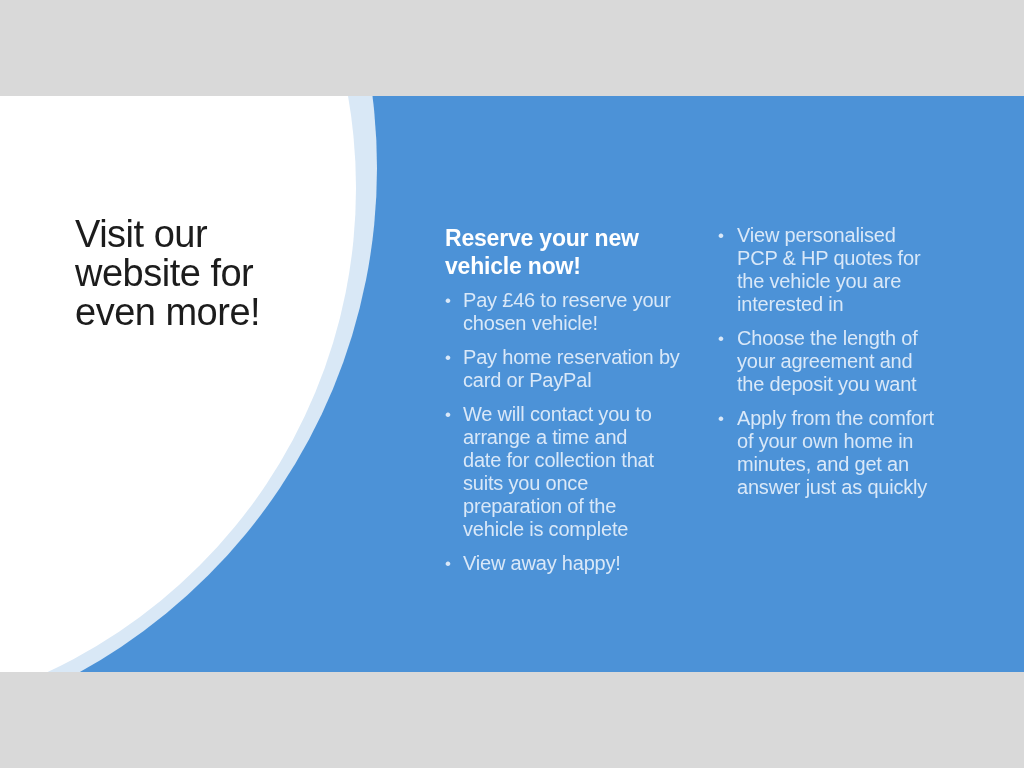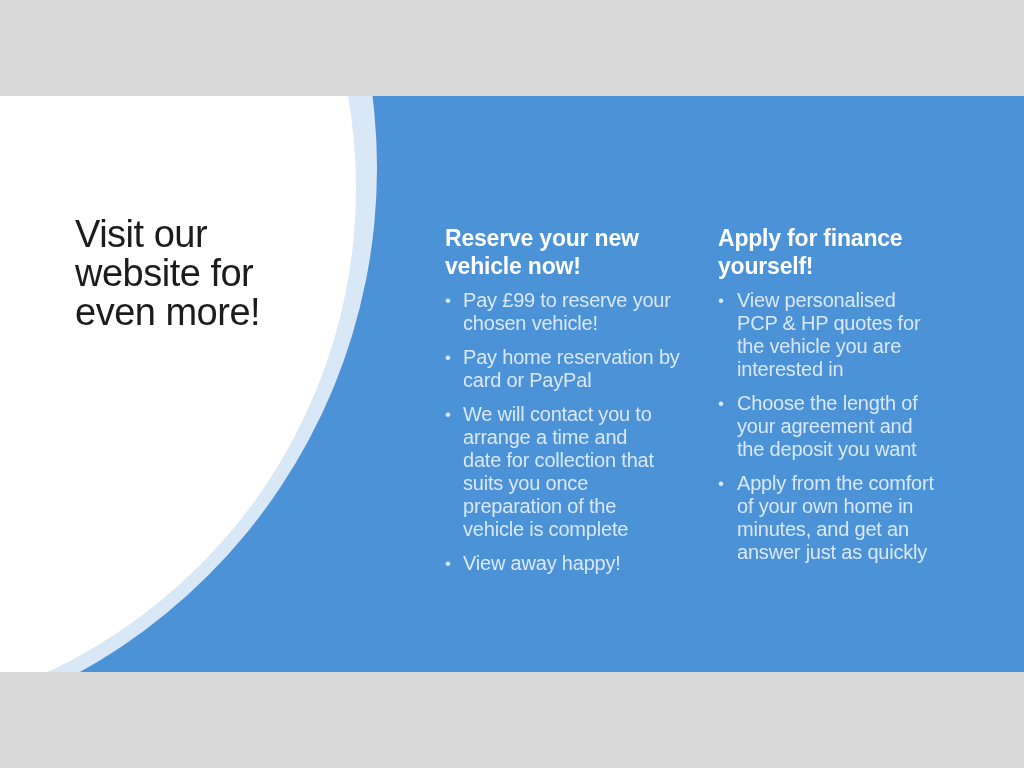--- a/index.html
+++ b/index.html
@@ -82,21 +82,21 @@
 
     <div class="left-title">Visit our
 website for
 even more!</div>
 
     <div class="content-col col-1">
       <h2 class="col-heading">Reserve your new
 vehicle now!</h2>
       <div class="bullet-item">
         <span class="bullet-dot">•</span>
-        <span class="bullet-text">Pay £99 to reserve your
+        <span class="bullet-text">Pay £46 to reserve your
 chosen vehicle!</span>
       </div>
       <div class="bullet-item">
         <span class="bullet-dot">•</span>
         <span class="bullet-text">Pay home reservation by
 card or PayPal</span>
       </div>
       <div class="bullet-item">
         <span class="bullet-dot">•</span>
         <span class="bullet-text">We will contact you to
@@ -106,22 +106,20 @@
 preparation of the
 vehicle is complete</span>
       </div>
       <div class="bullet-item">
         <span class="bullet-dot">•</span>
         <span class="bullet-text">View away happy!</span>
       </div>
     </div>
 
     <div class="content-col col-2">
-      <h2 class="col-heading">Apply for finance
-yourself!</h2>
       <div class="bullet-item">
         <span class="bullet-dot">•</span>
         <span class="bullet-text">View personalised
 PCP &amp; HP quotes for
 the vehicle you are
 interested in</span>
       </div>
       <div class="bullet-item">
         <span class="bullet-dot">•</span>
         <span class="bullet-text">Choose the length of

